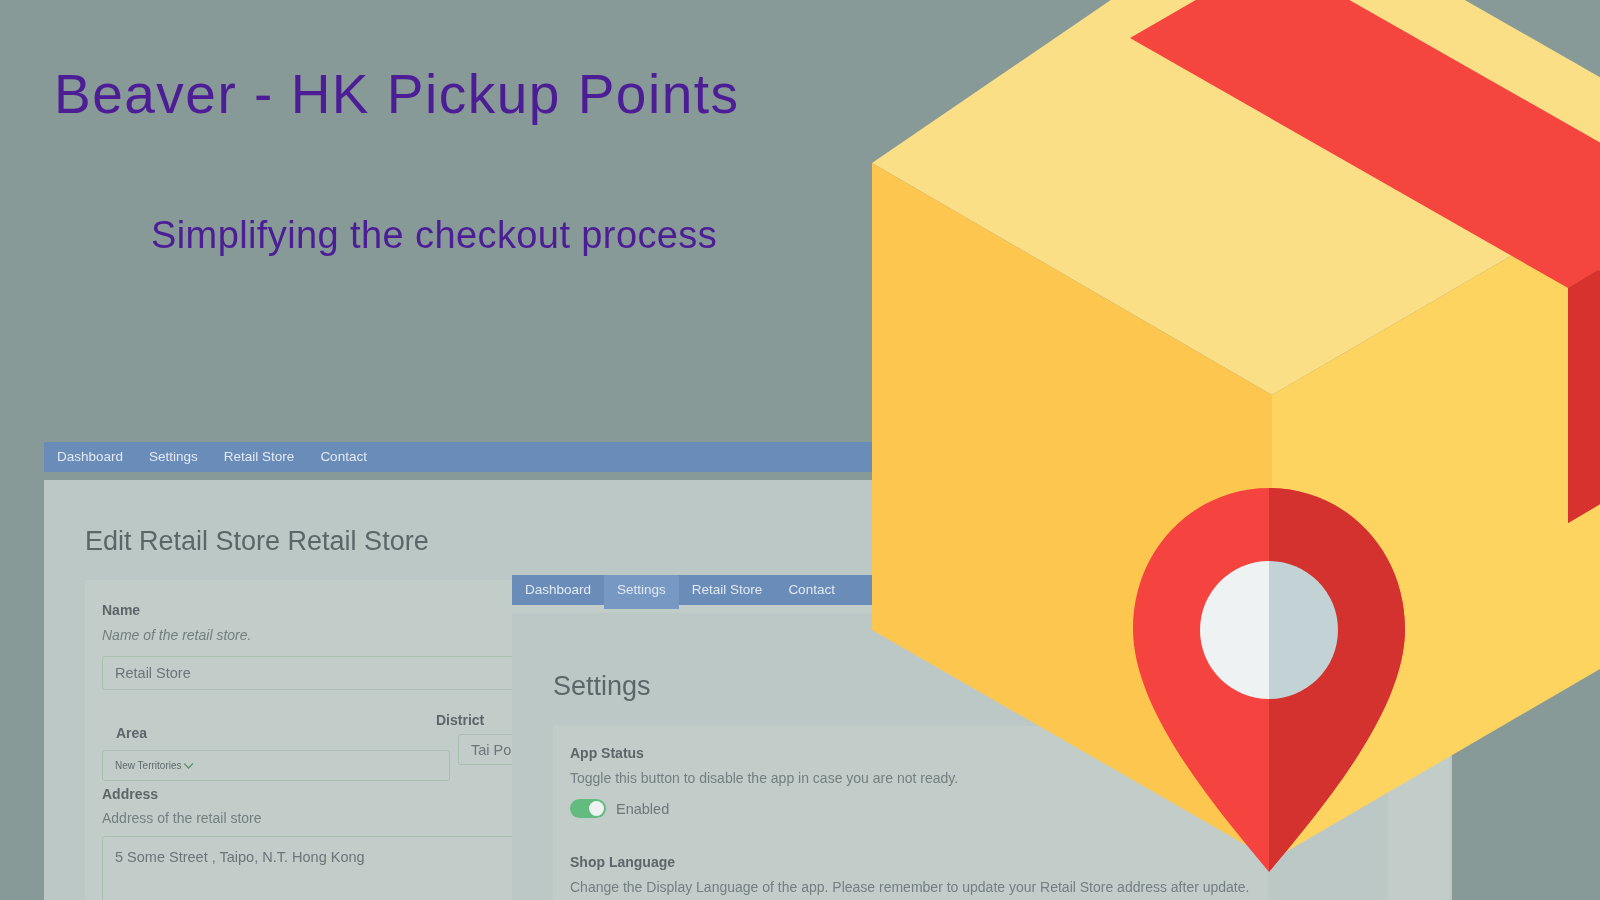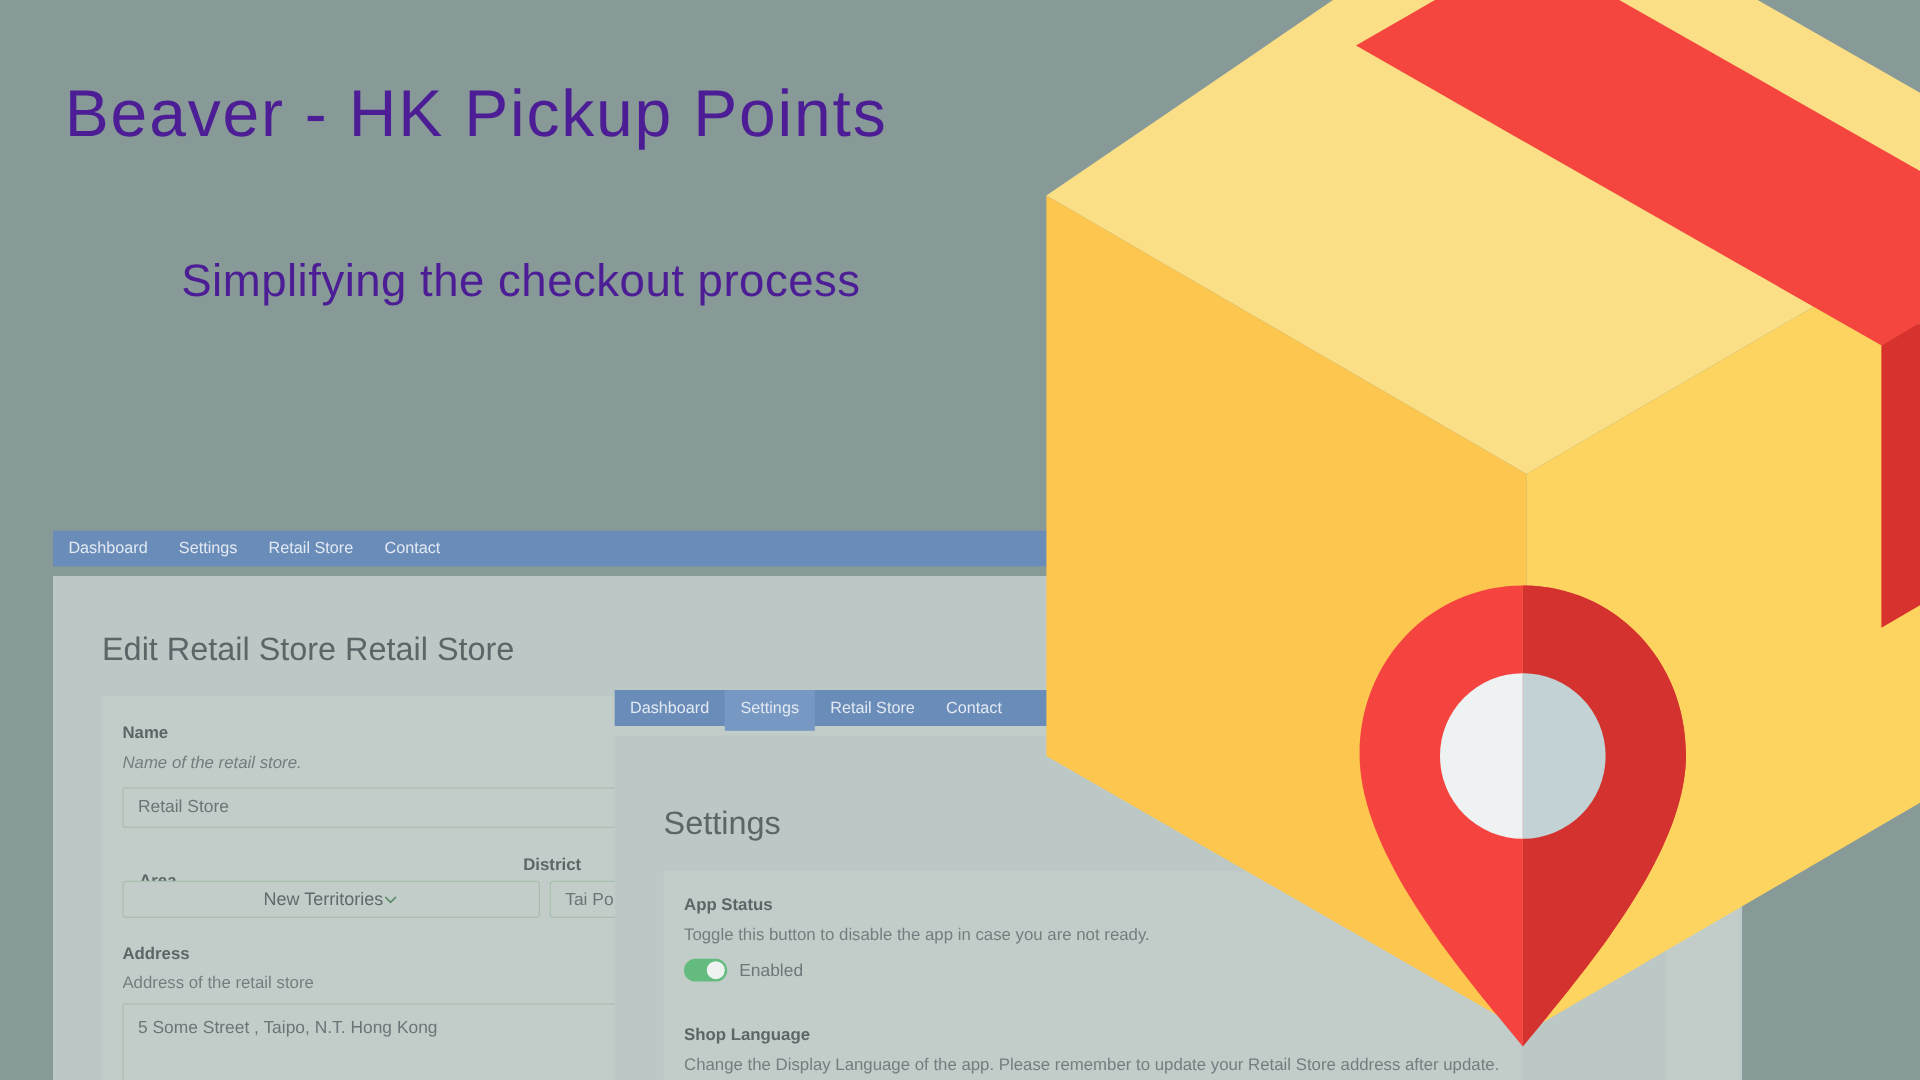--- a/index.html
+++ b/index.html
@@ -51,22 +51,22 @@
   .fieldhelp{
     font-size:14px;color:#737e80;white-space:nowrap;
   }
   .inputbox{
     background:#c2cdca;border:1px solid #a9c0ae;border-radius:3px;
     font-size:14.5px;color:#6b7577;display:flex;align-items:center;
     padding:0 12px;box-sizing:border-box;
   }
   .selectbox{
     background:#c2cdca;border:1px solid #a9c0ae;border-radius:3px;
-    font-size:15px;color:#5f6a6c;display:flex;align-items:center;
-    justify-content:center;padding:0 12px;box-sizing:border-box;
+    font-size:10px;color:#5f6a6c;display:flex;align-items:center;
+    justify-content:flex-start;padding:0 12px;box-sizing:border-box;margin-top:16px;
   }
   .chev{width:13px;height:13px;flex:0 0 auto;}
   .textarea{
     background:#c2cdca;border:1px solid #a9c0ae;border-radius:3px;
     font-size:14.5px;color:#6b7577;padding:12px;box-sizing:border-box;
   }
 
   
   .toggle{
     width:36px;height:19px;border-radius:11px;background:#64bb7f;

